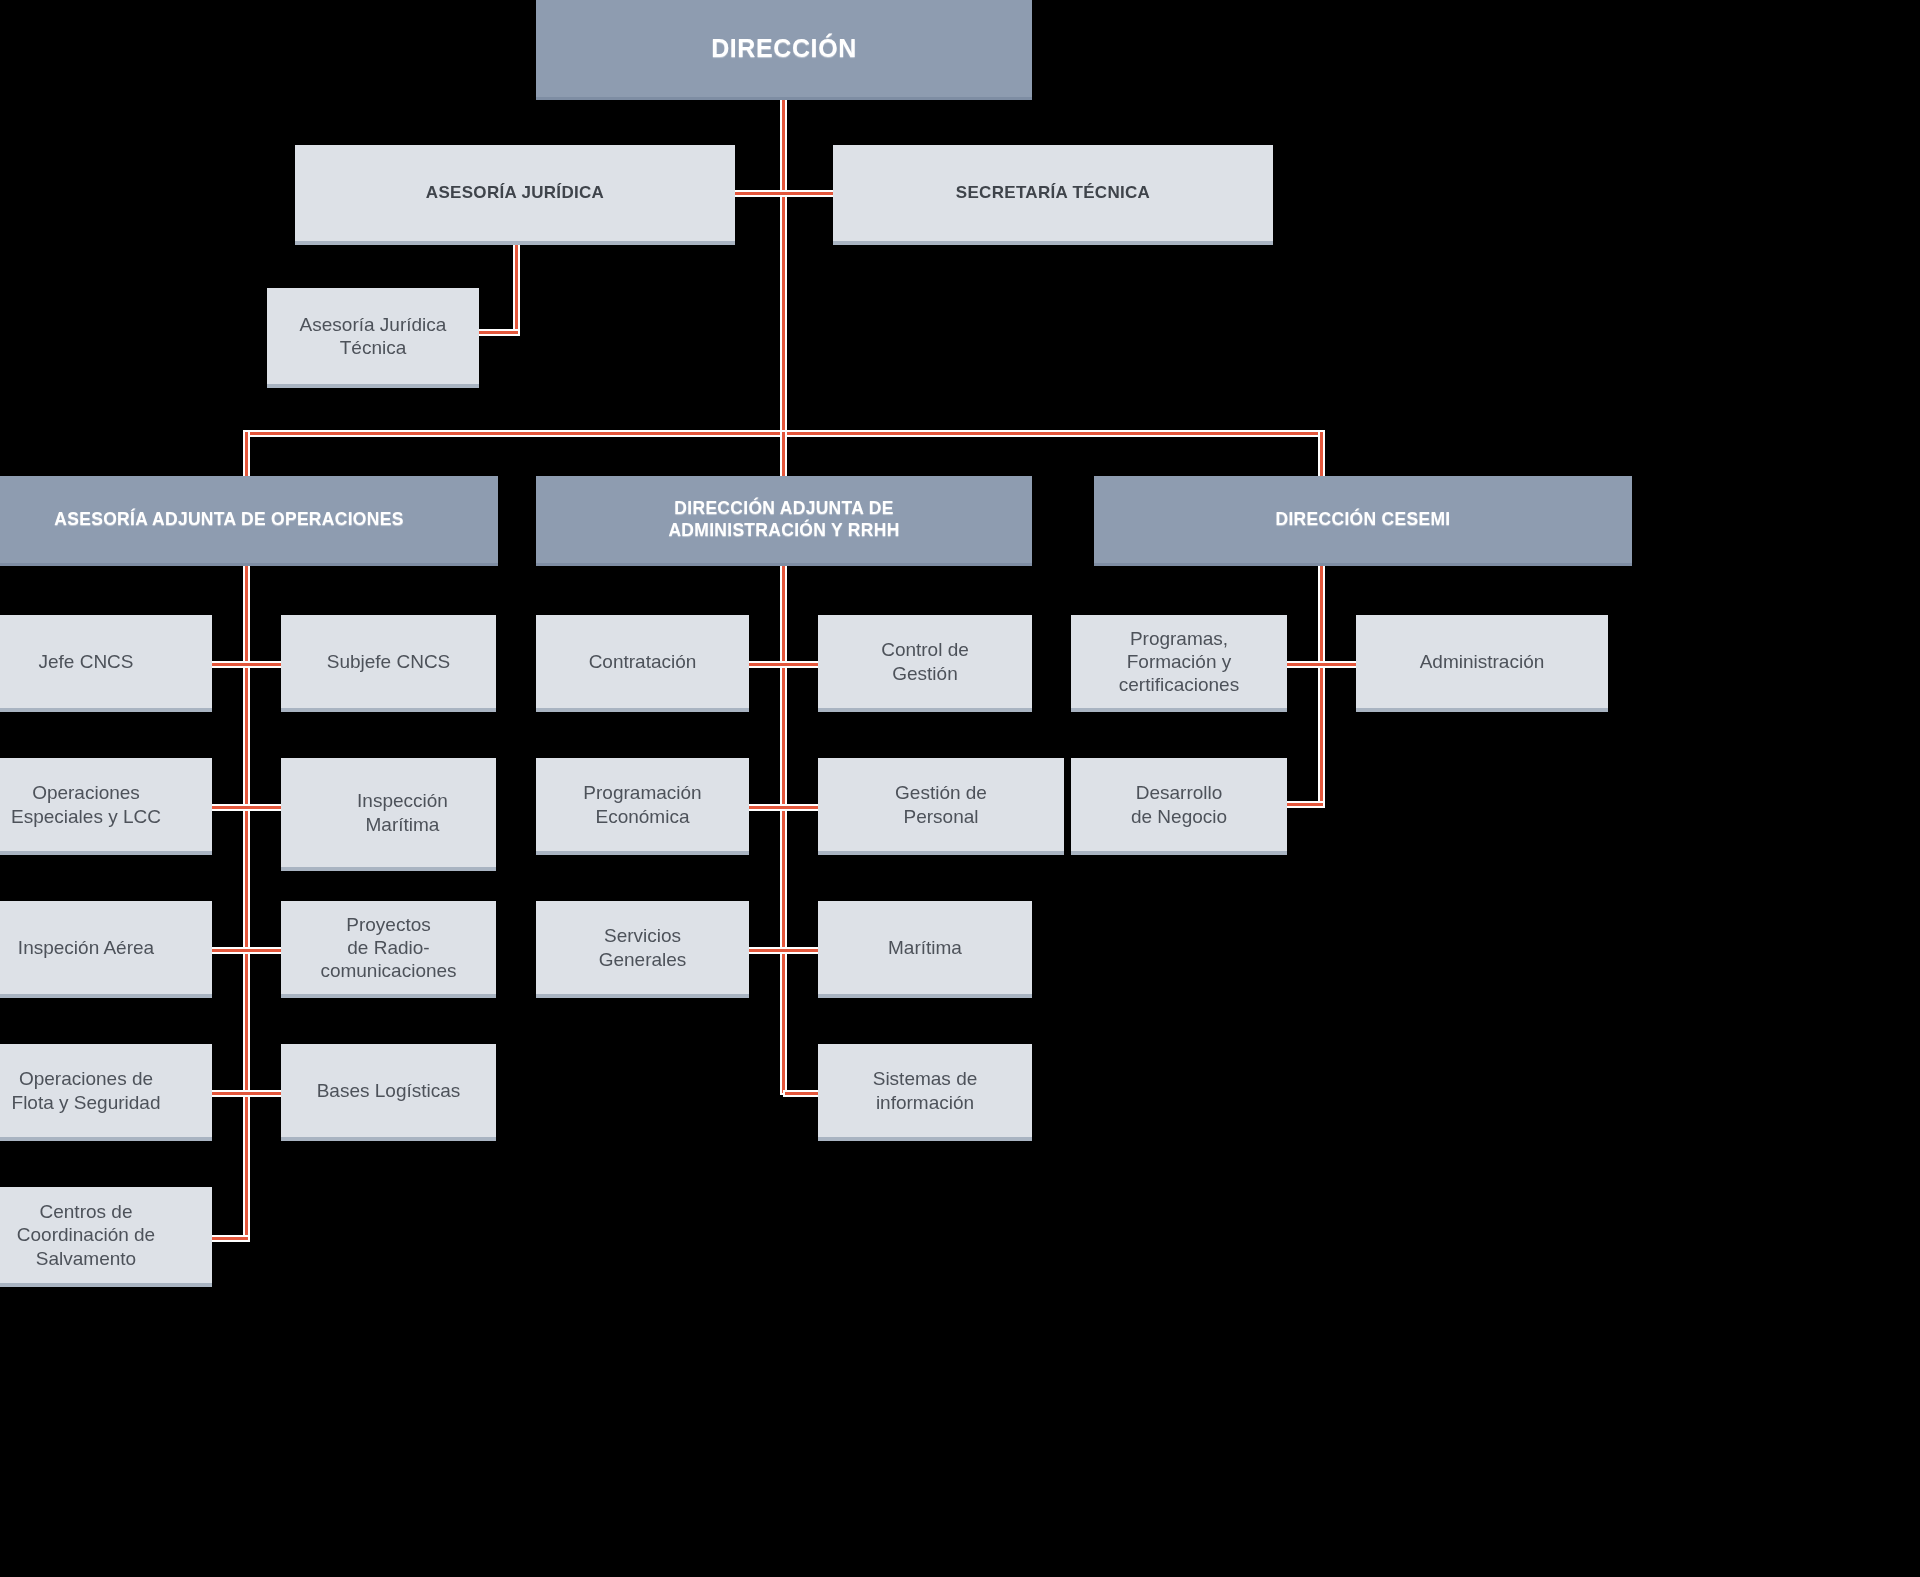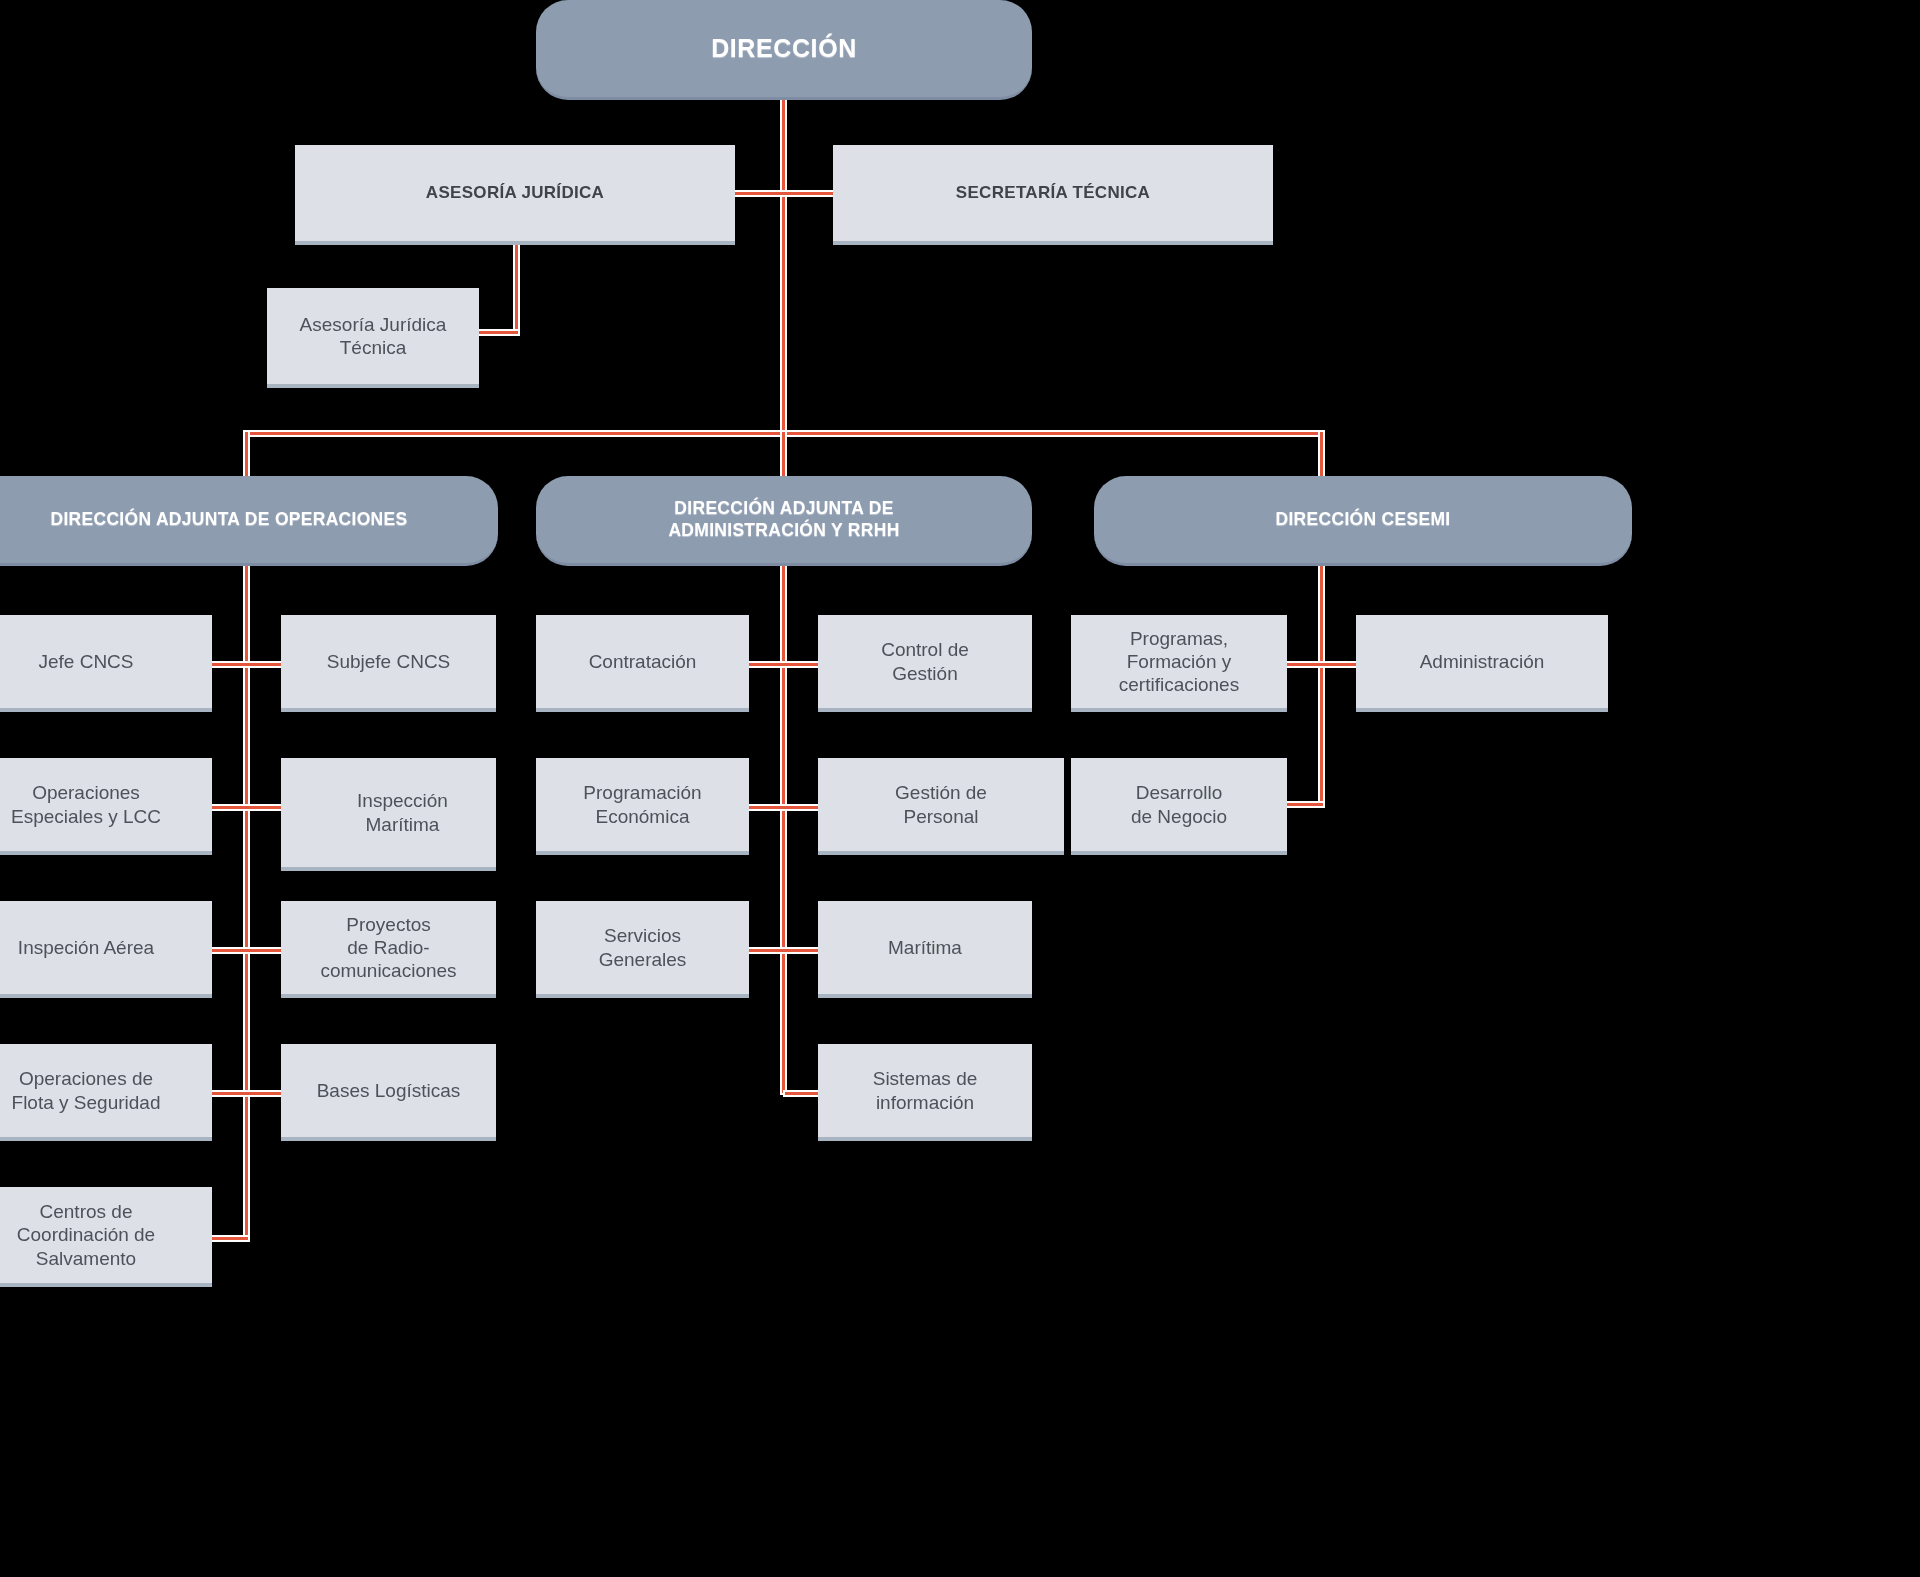--- a/index.html
+++ b/index.html
@@ -7,21 +7,21 @@
        font-family:"Liberation Sans","DejaVu Sans",sans-serif;}
   #chart{position:absolute;left:0;top:0;width:1568px;height:1577px;}
 
   .box{position:absolute;box-sizing:border-box;display:flex;align-items:center;
        justify-content:center;text-align:center;}
   .box span{display:block;line-height:1.22;}
 
   
   .hdr{background:#8e9cb0;color:#ffffff;font-weight:bold;
        border-bottom:3px solid #7e8da3;
-       text-shadow:0 1px 1px rgba(255,255,255,.45);border-radius:32px;}
+       text-shadow:0 1px 1px rgba(255,255,255,.45);}
   .hdr.root{font-size:25px;letter-spacing:.6px;}
   .hdr.lvl{font-size:17.5px;letter-spacing:.3px;}
 
   
   .lt{background:#dde1e7;color:#4a4f57;border-bottom:4px solid #a9b4c2;}
   .lt.strong{font-weight:bold;font-size:17px;letter-spacing:.3px;color:#3f444b;}
   .lt.norm{font-weight:normal;font-size:19px;color:#4d525a;}
 
   
   .conn{position:absolute;background:#e4573c;
@@ -72,21 +72,21 @@
   </div>
   <div class="box lt strong" style="left:833px;top:145px;width:440px;height:100px;">
     <span>SECRETARÍA TÉCNICA</span>
   </div>
 
   <div class="box lt norm" style="left:267px;top:288px;width:212px;height:100px;">
     <span>Asesoría Jurídica<br>Técnica</span>
   </div>
 
   <div class="box hdr lvl" style="left:-40px;top:476px;width:538px;height:90px;">
-    <span>DIRECCIÓN ADJUNTA DE OPERACIONES</span>
+    <span>ASESORÍA ADJUNTA DE OPERACIONES</span>
   </div>
   <div class="box hdr lvl" style="left:536px;top:476px;width:496px;height:90px;">
     <span>DIRECCIÓN ADJUNTA DE<br>ADMINISTRACIÓN Y RRHH</span>
   </div>
   <div class="box hdr lvl" style="left:1071px;top:476px;width:538px;height:90px;margin-left:23px;">
     <span>DIRECCIÓN CESEMI</span>
   </div>
 
   <div class="box lt norm" style="left:-40px;top:615px;width:252px;height:97px;">
     <span>Jefe CNCS</span>

